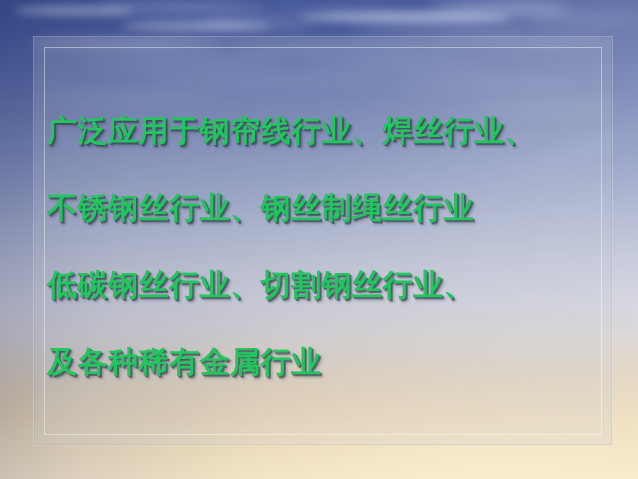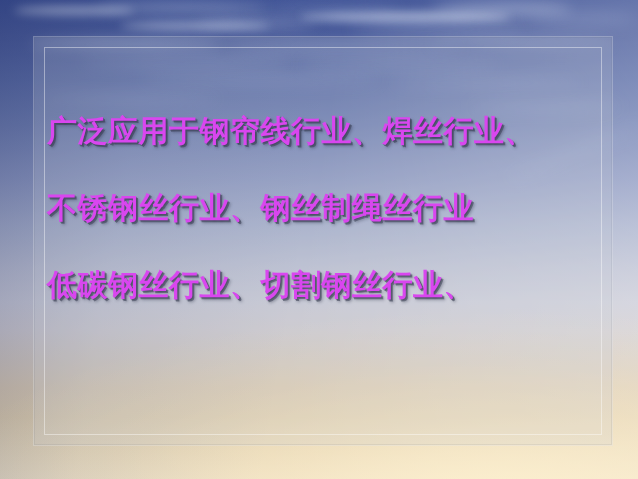--- a/index.html
+++ b/index.html
@@ -101,21 +101,21 @@
     position: absolute;
     left: 47px;
     top: 92px;
     width: 560px;
   }
   .line {
     font-size: 30px;
     font-weight: bold;
     line-height: 77px;
     height: 77px;
-    color: #d946ef;
+    color: #22c55e;
     letter-spacing: 0.5px;
     white-space: nowrap;
     text-shadow:
        2px 2px 0 rgba(55,60,80,0.55),
        1px 1px 0 rgba(55,60,80,0.40),
        3px 3px 3px rgba(40,45,65,0.35);
   }
 </style>
 </head>
 <body>
@@ -150,15 +150,16 @@
   <div class="bg-glow"></div>
 
   <div class="panel">
     <div class="panel-inner"></div>
   </div>
 
   <div class="text-block">
     <div class="line">广泛应用于钢帘线行业、焊丝行业、</div>
     <div class="line">不锈钢丝行业、钢丝制绳丝行业</div>
     <div class="line">低碳钢丝行业、切割钢丝行业、</div>
+    <div class="line">及各种稀有金属行业</div>
   </div>
 
 </div>
 
 </body></html>

